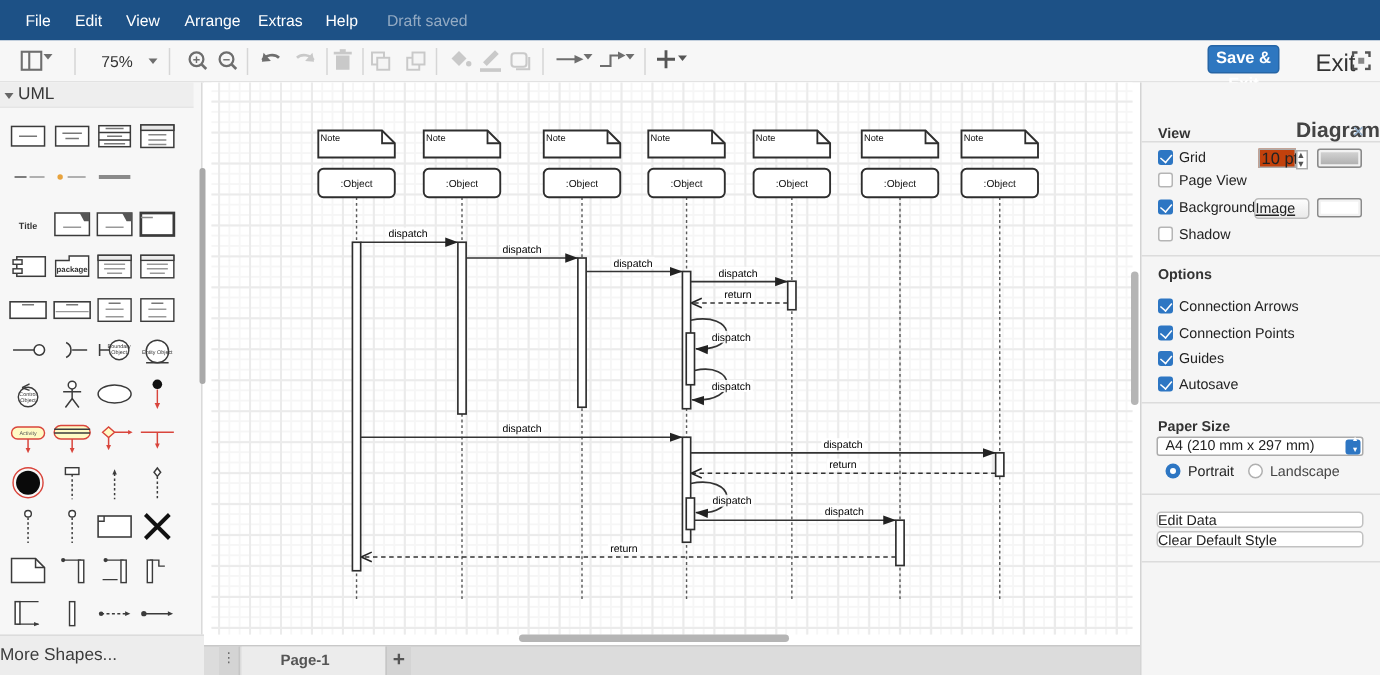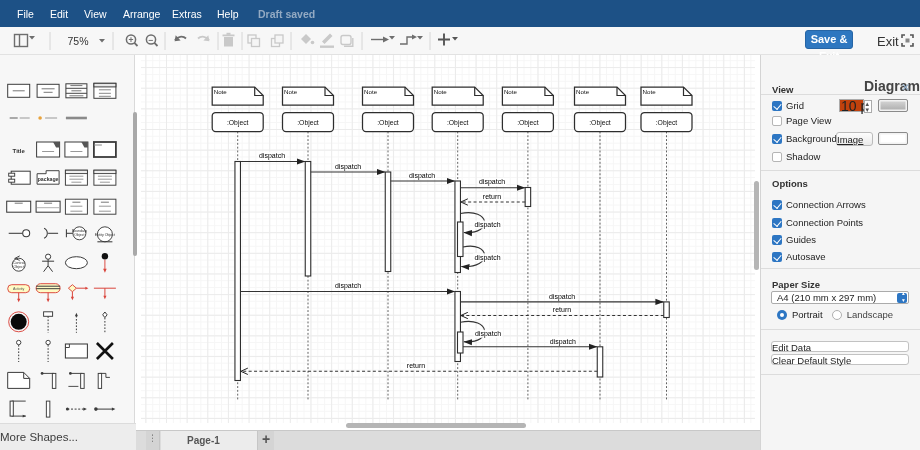--- a/index.html
+++ b/index.html
@@ -3,30 +3,30 @@
 <meta charset="utf-8">
 <style>
 * { margin:0; padding:0; box-sizing:border-box; }
 html,body { width:920px; height:450px; overflow:hidden; font-family:"Liberation Sans", sans-serif; }
 #app { position:relative; width:920px; height:450px; background:#ffffff; }
 
 
 #menubar { position:absolute; left:0; top:0; width:920px; height:27px;
   background:#1d5186; }
 #menubar .mi { position:absolute; top:8px; color:#ffffff; font-size:10.5px; }
-#menubar .draft { color:#93aac3;font-weight:bold; }
+#menubar .draft { color:#93aac3; }
 
 
 #toolbar { position:absolute; left:0; top:27px; width:920px; height:28px;
   background:#f7f7f7; border-bottom:1px solid #e2e2e2; }
 #toolbar svg { position:absolute; top:0; left:0; }
 #saveexit { position:absolute; left:805px; top:30px; width:48px; height:19px;
   background:#2e77c0; border:1px solid #2665a5; border-radius:3px;
   color:#fff; font-size:11px; font-weight:bold; text-align:center; line-height:17px; }
-#exitbtn { position:absolute; left:877px; top:34px; color:#333; font-size:13px; }
+#exitbtn { position:absolute; left:877px; top:34px; color:#333; font-size:16px; }
 #fsicon { position:absolute; left:903px; top:35px; }
 
 
 #sidebar { position:absolute; left:0; top:55px; width:135px; height:395px;
   background:#f7f7f7; border-right:1px solid #dadada; z-index:3; }
 #umlhdr { position:absolute; left:0; top:0; width:129px; height:17px; background:#eeeeee;
   border-bottom:1px solid #e5e5e5; color:#383838; font-size:11.5px; padding-left:12px; line-height:16px; }
 #umlhdr .tri { position:absolute; left:3px; top:7px; width:0; height:0;
   border-left:3.5px solid transparent; border-right:3.5px solid transparent; border-top:4.5px solid #666; }
 #sbthumb { position:absolute; left:133px; top:57px; width:4px; height:144px;
@@ -60,21 +60,21 @@
 #rpanel .hdr b { display:block; text-align:right; font-size:14px; color:#444; line-height:15px;margin-top:24px; }
 #rpanel .hdr .x { position:absolute; right:10px; top:2px; color:#93afcb; font-size:10.5px; }
 #rpanel .abs { position:absolute; height:12px; line-height:12px; white-space:nowrap; }
 #rpanel .sect { font-weight:bold; color:#333; }
 #rpanel hr { border:none; border-top:1px solid #dcdcdc; margin:0; }
 .cb { display:inline-block; width:10px; height:10px; border-radius:2px; vertical-align:-2px; margin-right:4px; }
 .cb.on { background:#2d76c3; position:relative; }
 .cb.on:after { content:""; position:absolute; left:2.5px; top:1px; width:3.5px; height:6px;
   border:solid #fff; border-width:0 1.5px 1.5px 0; transform:rotate(40deg); }
 .cb.off { background:#ffffff; border:1px solid #b5b5b5; }
-.inp { background:#c2410c; border:1px solid #ababab; height:13px !important; font-size:14px; line-height:12px !important; padding-left:1px; position:relative; }
+.inp { background:#c2410c; border:1px solid #ababab; height:13px !important; font-size:11px; line-height:12px !important; padding-left:1px; position:relative; }
 .inp .spin { position:absolute; right:-9px; top:0px; width:8px; height:13px; background:#fff; border:1px solid #ababab; }
 .inp .spin:before { content:"\25B4"; position:absolute; left:0.5px; top:-3px; font-size:7px; color:#555; }
 .inp .spin:after { content:"\25BE"; position:absolute; left:0.5px; top:3px; font-size:7px; color:#555; }
 .swatch { width:30px; height:13px !important; border:1px solid #8a8a8a; border-radius:2px; box-shadow:inset 0 0 0 1.5px #f2f2f2; }
 .ibt { background:linear-gradient(#fdfdfd,#eaeaea); border:1px solid #bbb; border-radius:3px; width:37px; height:14px !important; font-size:9.5px; line-height:14px !important;text-decoration:underline; }
 #psel { background:#fff; border:1px solid #ababab; border-radius:2px; font-size:9.5px; height:13px !important; line-height:12px !important; padding-left:5px; color:#222; }
 #psel:after { content:""; position:absolute; right:1px; top:1px; width:10px; height:10px; background:#2d76c3; border-radius:2px; }
 #psel:before { content:"\25B4\A\25BE"; white-space:pre; position:absolute; right:3.2px; top:-2px; font-size:5.5px; line-height:7px; color:#fff; z-index:1; }
 .radio { display:inline-block; width:10px; height:10px; border-radius:50%; vertical-align:-2px; margin-right:5px; }
 .radio.on { background:#2d76c3; position:relative; }
@@ -259,20 +259,21 @@
 <rect x="473.6" y="329.8" width="28.8" height="8" fill="#fff" fill-opacity="0.9"></rect>
 <text x="488" y="336.3" font-size="7" fill="#000" text-anchor="middle">dispatch</text>
 <line x1="463.0" y1="346.8" x2="596.85" y2="346.8" stroke="#333333" stroke-width="1.1" marker-end="url(#af)"></line>
 <rect x="548.4" y="337.0" width="28.8" height="8" fill="#fff" fill-opacity="0.9"></rect>
 <text x="562.8" y="343.5" font-size="7" fill="#000" text-anchor="middle">dispatch</text>
 <line x1="597.25" y1="371.3" x2="240.85" y2="371.3" stroke="#333333" stroke-width="1.1" stroke-dasharray="3,2.4" marker-end="url(#ao)"></line>
 <rect x="405.2" y="361.5" width="21.6" height="8" fill="#fff" fill-opacity="0.9"></rect>
 <text x="416" y="368.0" font-size="7" fill="#000" text-anchor="middle">return</text>
     </svg>
   <div id="sidebar">
+    <div id="umlhdr"><span class="tri"></span>UML</div>
     <svg id="shapes" width="129" height="368" viewBox="0 0 129 368" style="position:absolute;left:0;top:0">
 <rect x="7.699999999999999" y="29.299999999999997" width="22" height="13" fill="#fff" stroke="#3b3b3b" stroke-width="1"></rect>
 <line x1="12.7" y1="35.8" x2="24.7" y2="35.8" stroke="#777" stroke-width="1"></line>
 <rect x="37.1" y="29.299999999999997" width="22" height="13" fill="#fff" stroke="#3b3b3b" stroke-width="1"></rect>
 <line x1="41.6" y1="33.8" x2="54.6" y2="33.8" stroke="#777" stroke-width="1"></line>
 <line x1="43.6" y1="37.3" x2="52.6" y2="37.3" stroke="#777" stroke-width="1"></line>
 <rect x="65.9" y="28.799999999999997" width="21" height="14" fill="#fff" stroke="#3b3b3b" stroke-width="1"></rect>
 <line x1="65.9" y1="33.3" x2="86.9" y2="33.3" stroke="#3b3b3b" stroke-width="0.95"></line>
 <line x1="65.9" y1="38.3" x2="86.9" y2="38.3" stroke="#3b3b3b" stroke-width="0.95"></line>
 <line x1="70.4" y1="30.599999999999998" x2="82.4" y2="30.599999999999998" stroke="#777" stroke-width="1"></line>

